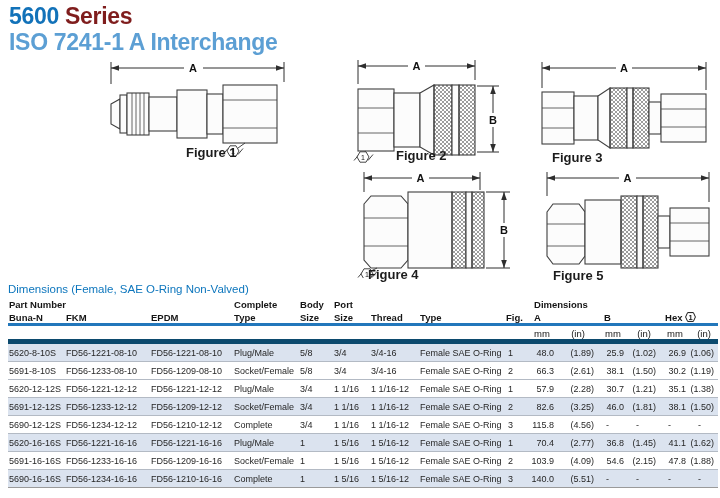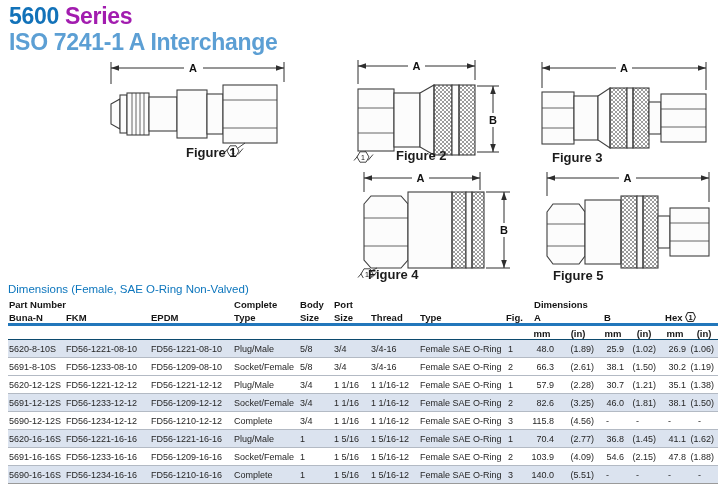--- a/index.html
+++ b/index.html
@@ -3,21 +3,21 @@
 <meta charset="utf-8">
 <style>
   html,body{margin:0;padding:0;background:#fff;}
   .page{position:relative;width:720px;height:498px;background:#fff;overflow:hidden;
         font-family:"Liberation Sans",sans-serif;}
 
   
   .hdr{position:absolute;left:9px;top:4px;line-height:1.12;}
   .hdr .l1{font-size:23px;font-weight:bold;letter-spacing:-0.3px;}
   .hdr .l1 .num{color:#1272b9;}
-  .hdr .l1 .word{color:#a21caf;}
+  .hdr .l1 .word{color:#7f1d1d;}
   .hdr .l2{font-size:23px;font-weight:bold;color:#5c9fd4;letter-spacing:-0.3px;}
 
   
   .figure{position:absolute;}
   .fig-label{position:absolute;font-size:13px;font-weight:bold;color:#1c1c1c;white-space:nowrap;}
   .fig-art{display:block;}
   .part{fill:#fcfcfc;stroke:#3f3f3f;stroke-width:1.1;}
   .pline{stroke:#3f3f3f;stroke-width:0.8;fill:none;}
   .knurl-band{fill:url(#knurl);stroke:#3f3f3f;stroke-width:1.1;}
   .dim line{stroke:#2e2e2e;stroke-width:1;}
@@ -31,21 +31,21 @@
   
   .tbl-wrap{position:absolute;left:8px;top:283px;width:710px;}
   .tbl-title{font-size:11.5px;font-weight:normal;color:#0d76bd;margin:0 0 3px 0;}
   table{border-collapse:collapse;table-layout:fixed;width:710px;
         font-size:9px;color:#262626;}
   th{font-size:9.5px;font-weight:bold;text-align:left;padding:0;vertical-align:bottom;
      white-space:nowrap;color:#161616;}
   td{padding:0;white-space:nowrap;overflow:hidden;}
   tr.h1 th{height:12px;margin-left:20px;}
   tr.h2 th{height:13px;border-bottom:3px solid #2277bb;}
-  tr.units th{height:13px;border-bottom:1px solid #0c4a6e;font-weight:bold;}
+  tr.units th{height:13px;border-bottom:5px solid #0c4a6e;font-weight:normal;}
   tbody td{height:17px;vertical-align:middle;}
   tbody tr.shaded td{background:#dbe3ef;}
   tbody tr + tr td{border-top:1px solid #b3bac4;}
   tbody tr:last-child td{border-bottom:1px solid #9a9a9a;}
   .pad{padding-left:1px;}
   .dimpad{padding-left:8px;}
   .bpad{padding-left:6px;}
   .hexpad{padding-left:5px;}
   .figpad{padding-left:3px;}
   .u{text-align:center;}

